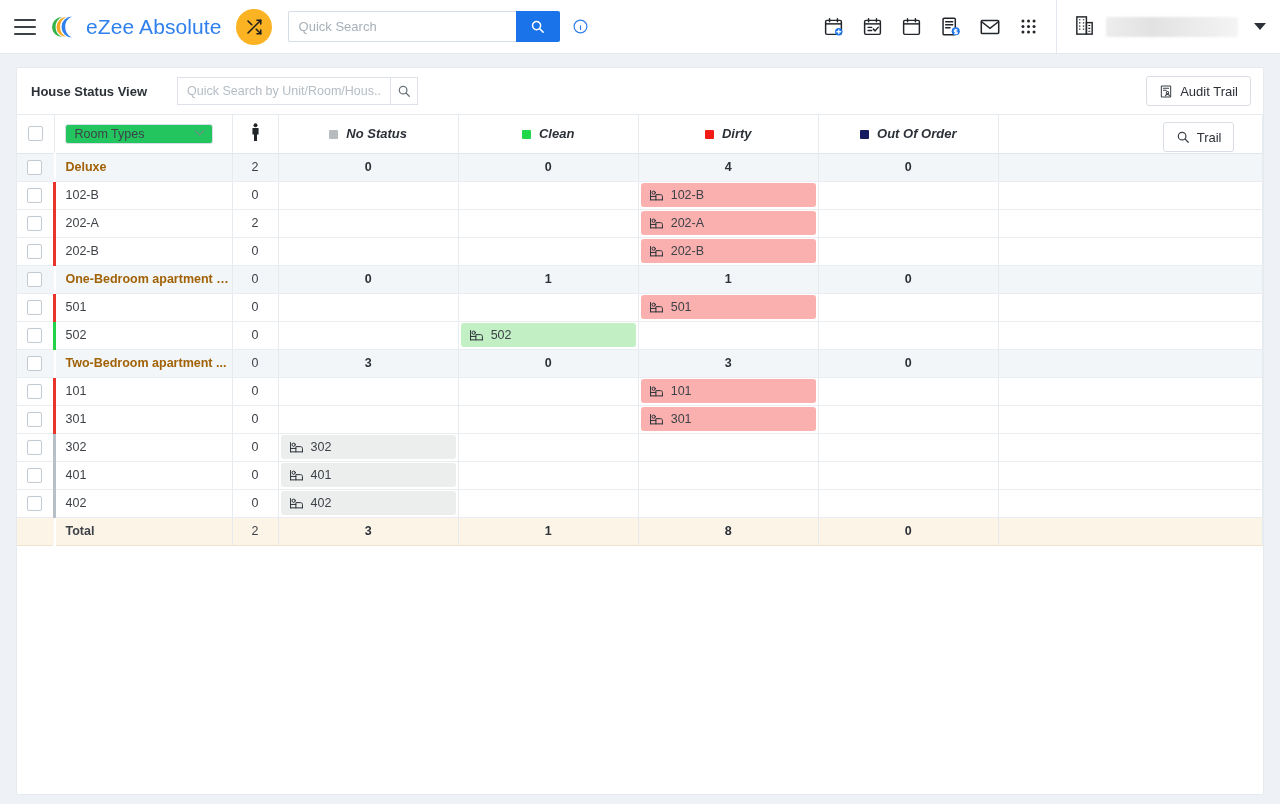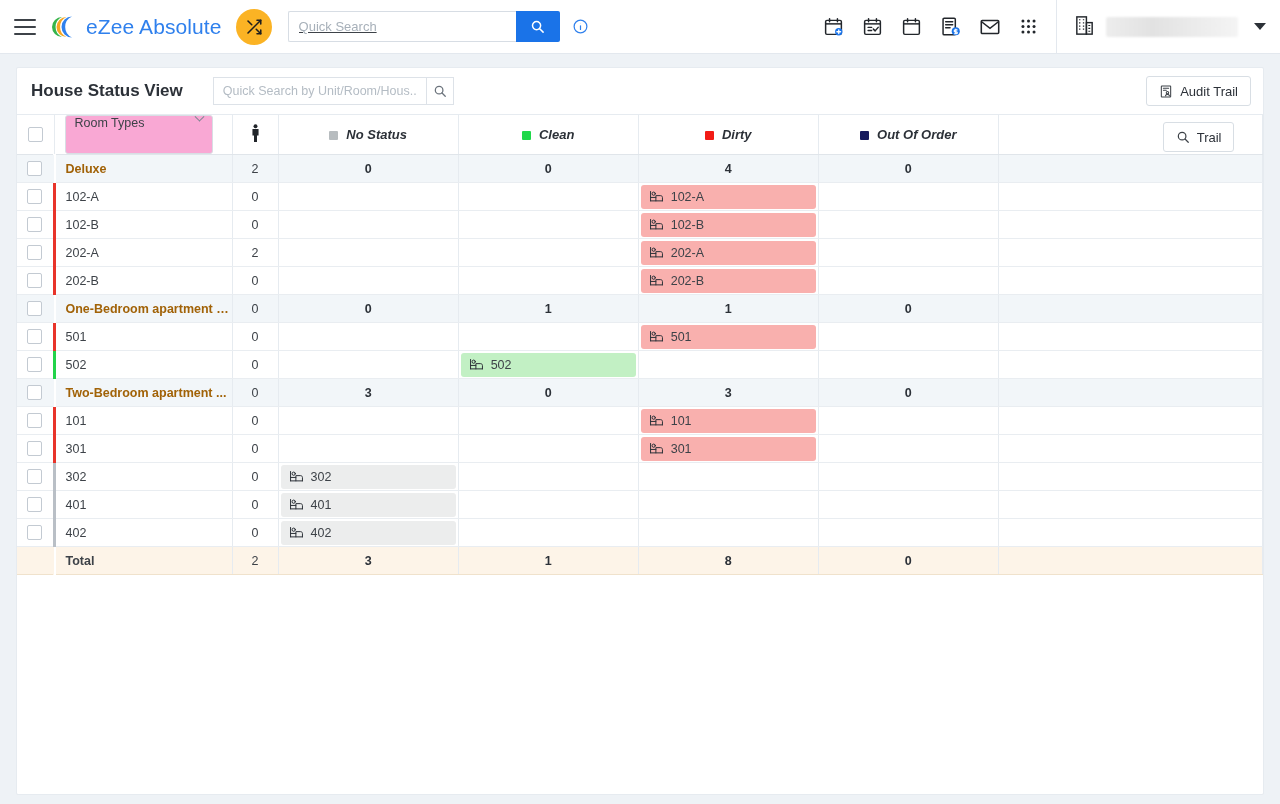--- a/index.html
+++ b/index.html
@@ -40,21 +40,20 @@
     cursor: pointer;
   }
 
   .qs-wrap { display: flex; align-items: center; margin-left: 16px; }
   .qs-input {
     width: 228px; height: 31px; border: 1px solid #d7dde4;
     border-right: none; border-radius: 2px 0 0 2px;
     padding: 12px 10px; font-size: 13px; color: #3d4248;
     font-family: "Liberation Sans", sans-serif; outline: none;
     background: #fff;
-    text-decoration: underline;
   }
   .qs-input::placeholder { color: #a7b0b9; }
   .qs-btn {
     width: 44px; height: 31px; background: #1a73e8; border: none;
     border-radius: 0 2px 2px 0; cursor: pointer;
     display: flex; align-items: center; justify-content: center;
   }
   .info-ico { margin-left: 12px; cursor: pointer; display: flex; }
 
   .topbar-right {
@@ -84,21 +83,21 @@
     background: #ffffff;
     height: 728px;
     border: 1px solid #e6ebf0;
     border-radius: 2px;
     overflow: hidden;
   }
   .page-head {
     height: 47px; display: flex; align-items: center;
     padding: 0 12px 0 14px; border-bottom: 1px solid #e6ebf0;
   }
-  .page-title { font-size: 17px; font-weight: bold; color: #2c3138; }
+  .page-title { font-size: 13px; font-weight: bold; color: #2c3138; }
 
   .head-search { display: flex; align-items: center; margin-left: 30px; }
   .head-search input {
     width: 213px; height: 28px; border: 1px solid #dde2e8; border-right: none;
     padding: 0 9px; font-size: 12.5px; color: #3d4248;
     font-family: "Liberation Sans", sans-serif; outline: none;
   }
   .head-search input::placeholder { color: #b4bcc4; }
   .head-search .sbtn {
     width: 28px; height: 28px; border: 1px solid #dde2e8; background: #fff;
@@ -130,23 +129,23 @@
     font-weight: normal; vertical-align: middle;
   }
   .tbl thead th {
     height: 38px; background: #fff; border-bottom: 1px solid #e0e5ea;
     font-size: 13px; font-weight: bold; color: #2c3138;
   }
   .th-center { text-align: center; font-style: italic; }
   .sq { display: inline-block; width: 9px; height: 9px; border-radius: 1px; margin-right: 8px; vertical-align: middle; }
 
   .rt-select {
-    margin: 0 10px; width: 148px; height: 39px;
-    border: 1px solid #d8dee4; border-radius: 3px; background: #f9a8d4;
-    display: flex; justify-content: space-between;
+    margin: 0 10px; width: 148px; height: 20px;
+    border: 1px solid #d8dee4; border-radius: 3px; background: #22c55e;
+    display: flex; align-items: center; justify-content: space-between;
     padding: 0 9px; font-size: 12.5px; color: #3d4248; font-weight: normal;
     cursor: pointer;
   }
   .chev {
     width: 7px; height: 7px; border-right: 1.6px solid #7b8590;
     border-bottom: 1.6px solid #7b8590; transform: rotate(45deg) translate(-2px,-2px);
   }
 
   .chk {
     width: 15px; height: 15px; border: 1px solid #c3cad2; border-radius: 2px;
@@ -404,45 +403,20 @@
           <td class="num">0</td>
           <td class="num">0</td>
           <td class="num">4</td>
           <td class="num">0</td>
           <td></td>
         </tr>
         <tr>
           <td>
             <span class="chk"></span>
           </td>
-          <td class="name bd-red">102-A</td>
-          <td class="pax">0</td>
-          <td></td>
-          <td></td>
-          <td class="cell">
-            <div class="chip dirty">
-              <span class="bed">
-                <svg width="15" height="13" viewBox="0 0 24 20" fill="none" stroke="#2c3138" stroke-width="1.6" stroke-linecap="round">
-                  <circle cx="7.5" cy="5.5" r="2.6"></circle>
-                  <path d="M2.5 2v15"></path>
-                  <path d="M2.5 17h19"></path>
-                  <path d="M21.5 17v-5.5c0-1.6-1.3-2.9-2.9-2.9H11v8.4"></path>
-                  <path d="M2.5 11.5H11"></path>
-                </svg>
-              </span>
-              <span>102-A</span>
-            </div>
-          </td>
-          <td></td>
-          <td></td>
-        </tr>
-        <tr>
-          <td>
-            <span class="chk"></span>
-          </td>
           <td class="name bd-red">102-B</td>
           <td class="pax">0</td>
           <td></td>
           <td></td>
           <td class="cell">
             <div class="chip dirty">
               <span class="bed">
                 <svg width="15" height="13" viewBox="0 0 24 20" fill="none" stroke="#2c3138" stroke-width="1.6" stroke-linecap="round">
                   <circle cx="7.5" cy="5.5" r="2.6"></circle>
                   <path d="M2.5 2v15"></path>

